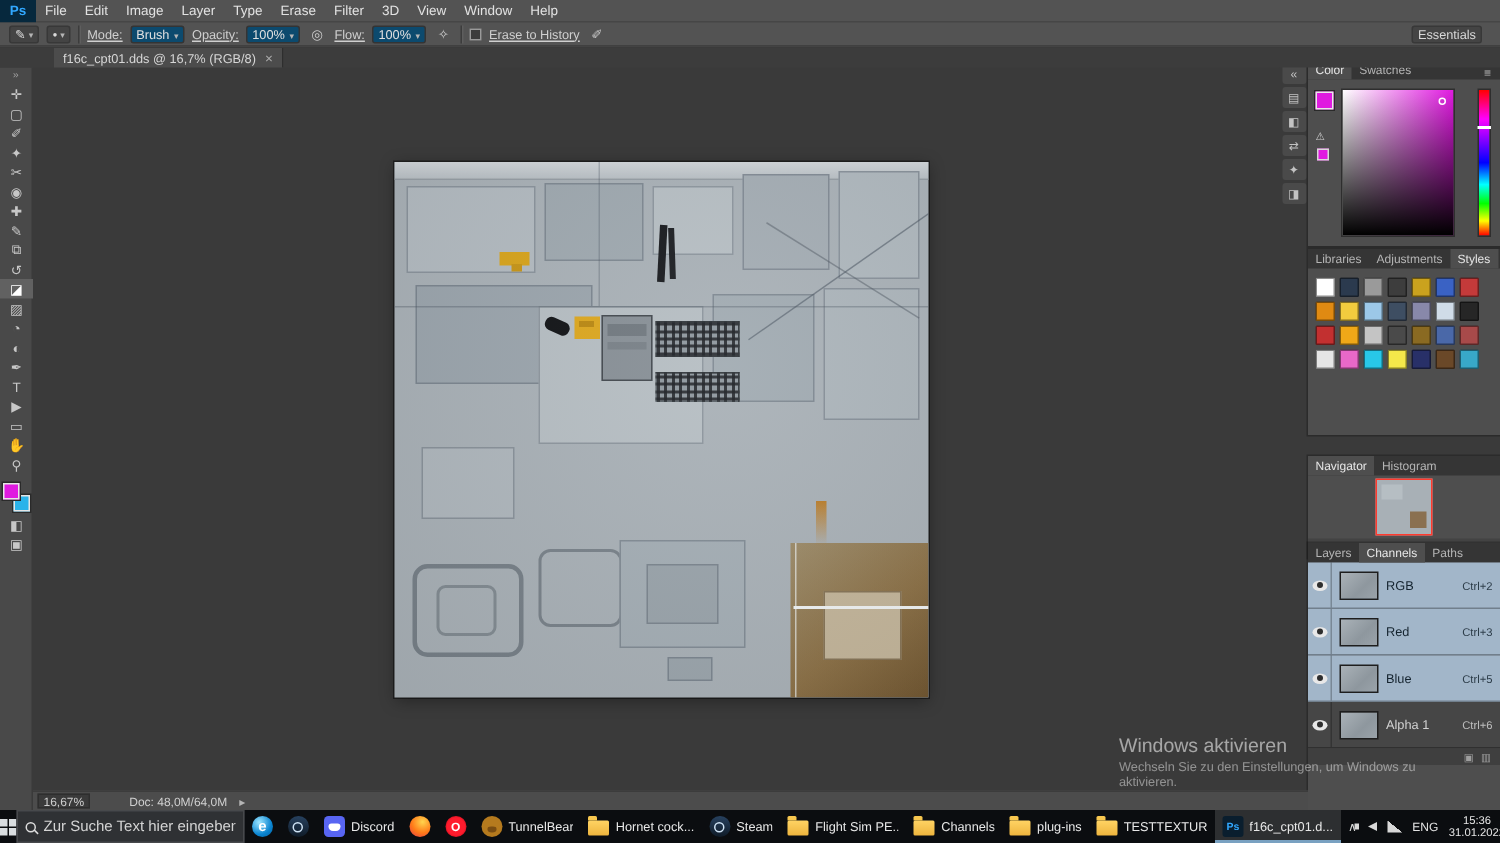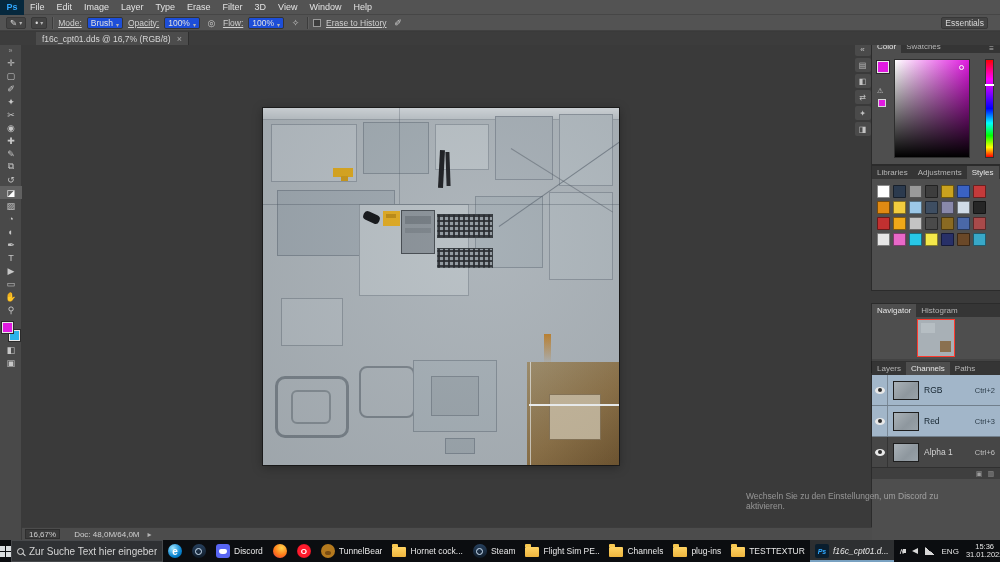--- a/index.html
+++ b/index.html
@@ -17,21 +17,21 @@
   #ps-logo { width:24px; height:15px; background:#06283d; color:#31a8ff; font-weight:bold;
     font-size:9px; display:flex; align-items:center; justify-content:center; }
   .menu-item { padding:0 6px; font-size:9px; color:#e2e2e2; line-height:15px; cursor:default; }
 
   
   #optionsbar { position:absolute; left:0; top:15px; width:100%; height:16px; background:#535353;
     border-bottom:1px solid #404040; display:flex; align-items:center; gap:5px; padding:0 6px;
     font-size:8.5px; z-index:20; }
   .opt-chip { display:flex; align-items:center; gap:2px; background:#444; border:1px solid #383838;
     border-radius:2px; height:12px; padding:0 3px; color:#d9d9d9; }
-  .opt-field { display:flex; align-items:flex-end; gap:3px; background:#1d4ed8; border:1px solid #343434;
+  .opt-field { display:flex; align-items:flex-end; gap:3px; background:#0c4a6e; border:1px solid #343434;
     border-radius:2px; height:12px; padding:0 3px; min-width:30px; color:#e0e0e0; }
   .caret { font-size:6px; color:#b5b5b5; }
   .opt-label { color:#cfcfcf;text-decoration:underline; }
   .opt-sep { width:1px; height:12px; background:#3c3c3c; box-shadow:1px 0 0 #5e5e5e; }
   .opt-icon { width:13px; height:12px; display:flex; align-items:center; justify-content:center;
     color:#c9c9c9; font-size:9px; }
   .checkbox { width:8px; height:8px; border:1px solid #9a9a9a; background:#3c3c3c; }
   #workspace-chip { margin-left:auto; margin-right:6px; }
 
   
@@ -150,21 +150,21 @@
   .win-logo { display:grid; grid-template-columns:5px 5px; grid-template-rows:5px 5px; gap:1px; }
   .win-logo span { background:#d9dde0; }
   #search-box { width:152px; background:#2f3134; border:1px solid #47494c; display:flex;
     align-items:center; gap:5px; padding:0 5px; }
   .search-glass { width:7px; height:7px; border:1px solid #dcdcdc; border-radius:50%; position:relative; flex:none; }
   .search-glass::after { content:""; position:absolute; width:4px; height:1px; background:#dcdcdc;
     transform:rotate(45deg); right:-3px; bottom:-1px; }
   #search-text { font-size:10px; color:#d4d4d4; white-space:nowrap; overflow:hidden; }
   #tb-items { display:flex; align-items:stretch; }
   .tb-item { display:flex; align-items:center; gap:4px; padding:0 5px; }
-  .tb-item.active { background:rgba(255,255,255,.14); box-shadow:inset 0 -2px 0 rgba(140,190,230,.8);font-style:italic; }
+  .tb-item.active { background:rgba(255,255,255,.14); box-shadow:inset 0 -2px 0 rgba(140,190,230,.8); }
   .tb-icon { width:14px; height:14px; display:flex; align-items:center; justify-content:center;
     color:#fff; font-size:9px; font-weight:bold; border-radius:3px; position:relative; flex:none; }
   .tb-icon.edge { border-radius:50%; background:radial-gradient(circle at 35% 30%, #9ee6ff, #0a84d0 60%, #0060a0); font-size:10px; }
   .tb-icon.steam { border-radius:50%; background:linear-gradient(#27415f,#0f1b28); }
   .tb-icon.steam::after { content:""; position:absolute; left:3px; top:4px; width:5px; height:5px;
     border:1px solid #cfe3f5; border-radius:50%; }
   .tb-icon.discord { background:#5865f2; }
   .tb-icon.discord::after { content:""; width:8px; height:5px; background:#fff; border-radius:2px 2px 3px 3px; }
   .tb-icon.firefox { border-radius:50%; background:radial-gradient(circle at 62% 28%, #ffd54d, #ff7a18 55%, #e3364e); }
   .tb-icon.opera { border-radius:50%; background:radial-gradient(#ff1b2d 58%, #9a000c); font-size:8px; }
@@ -390,21 +390,21 @@
       <div class="txp" style="left:286px;top:286px;width:52px;height:46px;background:#c2b499;border-color:rgba(90,70,40,.6);"></div>
       <div class="tx" style="left:281px;top:226px;width:7px;height:30px;background:linear-gradient(#b97c28,rgba(185,124,40,0));"></div>
       <div class="tx" style="left:266px;top:296px;width:90px;height:2px;background:#eef1f2;"></div>
       <div class="tx" style="left:267px;top:254px;width:1px;height:103px;background:rgba(240,244,246,.65);"></div>
       <div class="txp" style="left:182px;top:330px;width:30px;height:16px;background:#9aa4ab;"></div>
     </div>
   </div>
 
   <div id="statusbar">
     <span id="status-zoom">16,67%</span>
-    <span style="margin-left:6px;">Doc: 48,0M/64,0M</span>
+    <span style="margin-left:18px;">Doc: 48,0M/64,0M</span>
     <span id="status-arrow">▸</span>
   </div>
 
   <div id="collapsed-strip">
 
   <div class="cp-icon">«</div>
       <div class="cp-icon">▤</div>
       <div class="cp-icon">◧</div>
       <div class="cp-icon">⇄</div>
       <div class="cp-icon">✦</div>
@@ -518,39 +518,48 @@
           <div class="chan-row selected">
             <span class="eye-cell">
               <span class="eye"></span>
             </span>
             <span class="chan-thumb"></span>
             <span class="chan-name">Red</span>
             <span class="chan-key">Ctrl+3</span>
           </div>
 
 
+          <div class="chan-row selected">
+            <span class="eye-cell">
+              <span class="eye"></span>
+            </span>
+            <span class="chan-thumb"></span>
+            <span class="chan-name">Blue</span>
+            <span class="chan-key">Ctrl+5</span>
+          </div>
 
           <div class="chan-row">
             <span class="eye-cell">
               <span class="eye"></span>
             </span>
             <span class="chan-thumb"></span>
             <span class="chan-name">Alpha 1</span>
             <span class="chan-key">Ctrl+6</span>
           </div>
         </div>
       <div id="layers-footer">
         <span>▣</span>
         <span>▥</span>
       </div>
     </div>
   </div>
 
   <div id="watermark">
-    <div class="wm2">Wechseln Sie zu den Einstellungen, um Discord zu aktivieren.</div>
+    <div class="wm1">Windows aktivieren</div>
+    <div class="wm2">Wechseln Sie zu den Einstellungen, um Windows zu aktivieren.</div>
   </div>
 
   <div id="taskbar">
     <div id="start-button">
       <span class="win-logo">
           <span></span>
           <span></span>
           <span></span>
           <span></span>
         </span>

